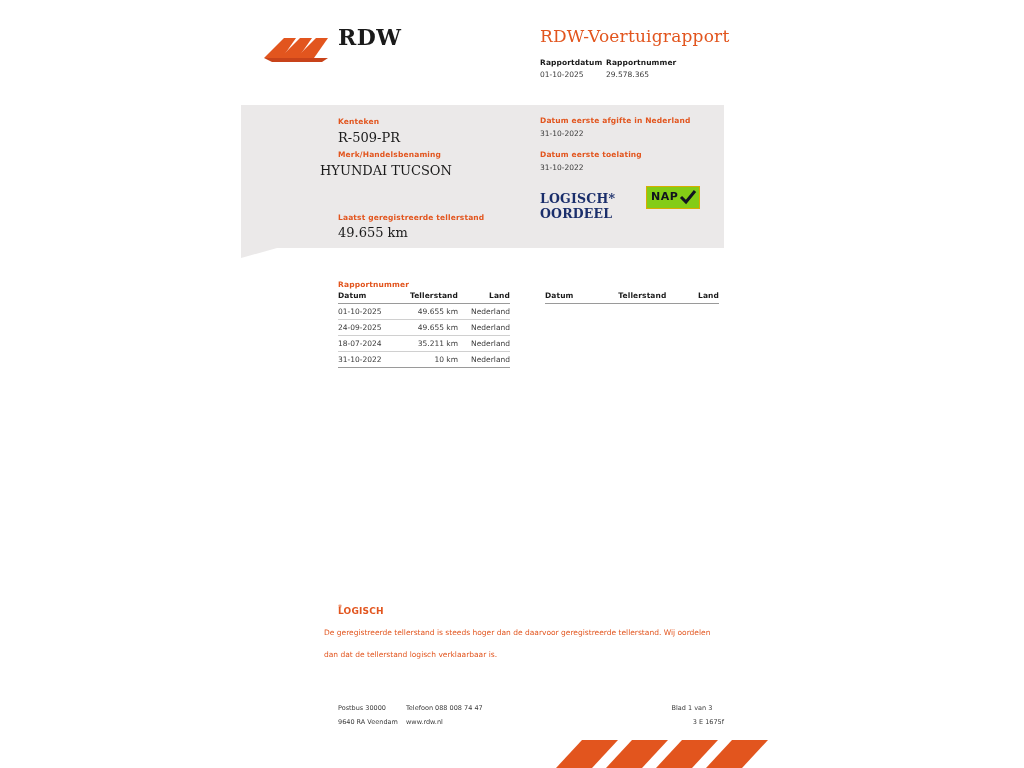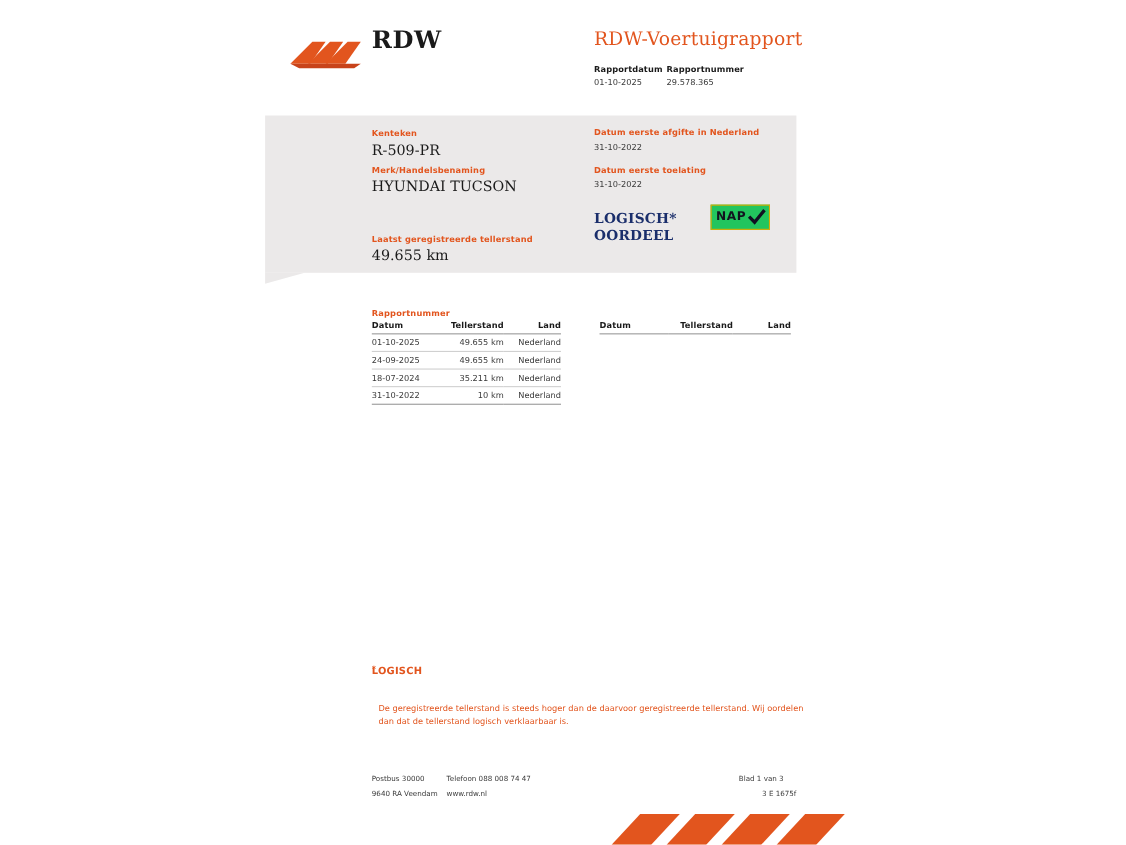--- a/index.html
+++ b/index.html
@@ -114,21 +114,21 @@
   .afgifte-lbl  { left: 540px; top: 116px; }
   .toelating-lbl{ left: 540px; top: 150px; }
 
   .kenteken-val, .merk-val, .teller-val {
     position: absolute;
     font-family: "DejaVu Serif", serif;
     font-size: 13px;
     color: #1a1a1a;
   }
   .kenteken-val { left: 338px; top: 130px; }
-  .merk-val     { left: 338px; top: 163px; }
+  .merk-val     { left: 320px; top: 163px; }
   .teller-val   { left: 338px; top: 225px; }
 
   .afgifte-val, .toelating-val {
     position: absolute;
     font-size: 7.5px;
     color: #3a3a3a;
   }
   .afgifte-val  { left: 540px; top: 129px; }
   .toelating-val{ left: 540px; top: 163px; }
 
@@ -143,21 +143,21 @@
     line-height: 15px;
     letter-spacing: 0.2px;
   }
 
   .nap-badge {
     position: absolute;
     left: 646px;
     top: 186px;
     width: 52px;
     height: 21px;
-    background: #22c55e;
+    background: #84cc16;
     border: 1px solid #d8ad00;
   }
   .nap-badge .nap-text {
     position: absolute;
     left: 4px;
     top: 3px;
     font-family: "DejaVu Sans", sans-serif;
     font-weight: bold;
     font-size: 11px;
     color: #12121f;
@@ -220,27 +220,26 @@
   }
   .note-star {
     position: absolute;
     left: 338px;
     top: 604px;
     font-size: 8px;
     color: #e2551e;
   }
   .note-body {
     position: absolute;
-    left: 344px;
+    left: 324px;
     top: 622px;
     width: 392px;
     font-size: 7.5px;
-    line-height: 12px;
-    color: #e2551e;
-    margin-top: 16px;
+    line-height: 22px;
+    color: #e2551e;
   }
 
   
   .foot {
     position: absolute;
     font-size: 6.5px;
     color: #3a3a3a;
   }
   .foot-a1 { left: 338px; top: 704px; }
   .foot-a2 { left: 338px; top: 718px; }

